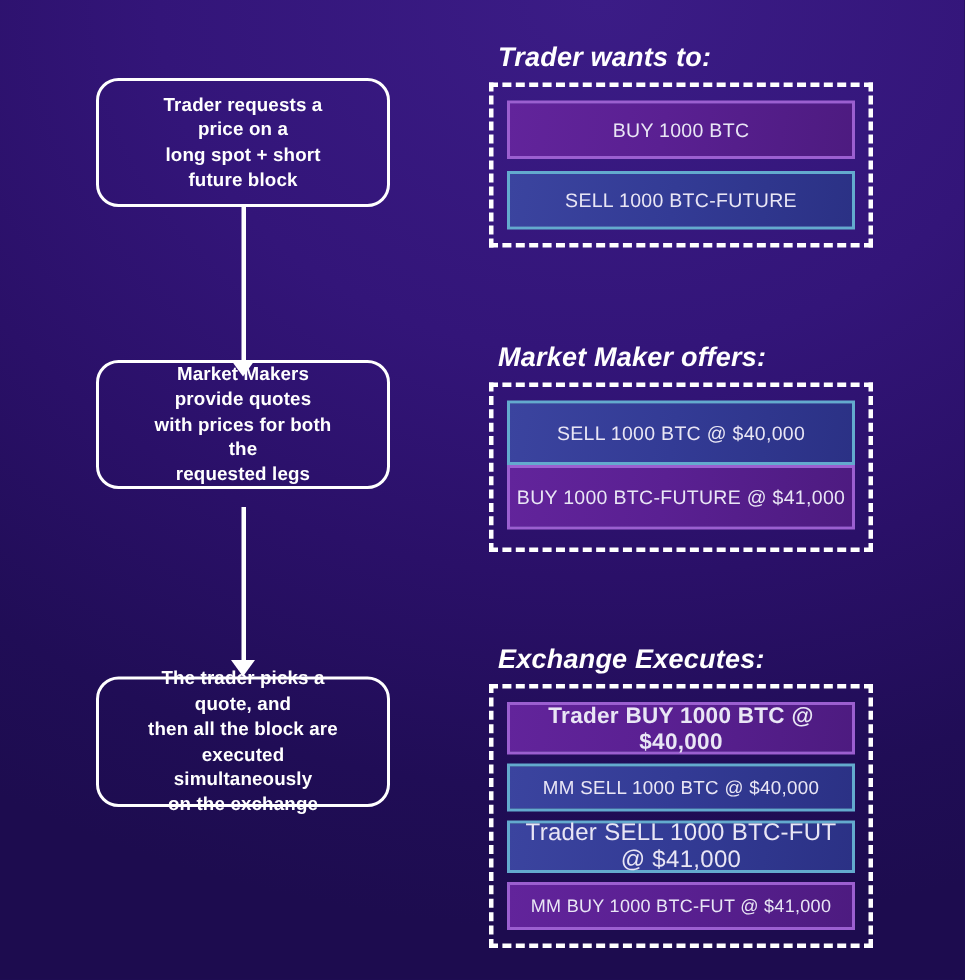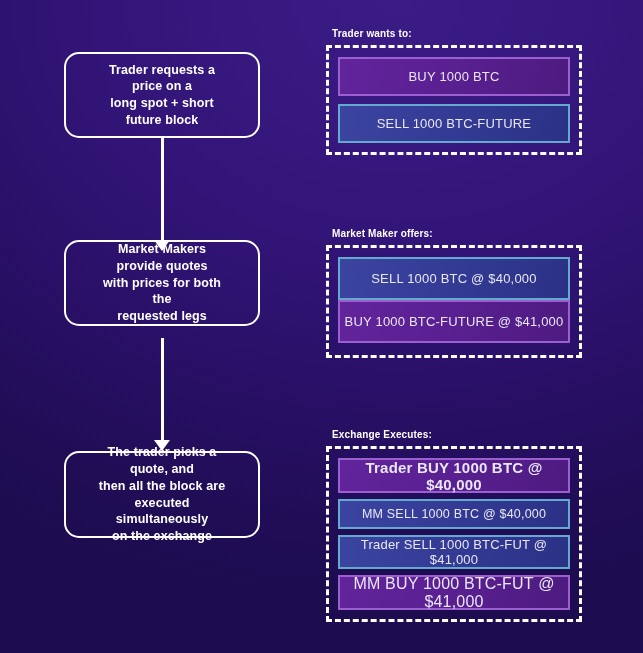--- a/index.html
+++ b/index.html
@@ -59,24 +59,25 @@
     height: 0;
     border-left: 8px solid transparent;
     border-right: 8px solid transparent;
     border-top: 11px solid #ffffff;
   }
 
   
   .panel { position: absolute; }
   .panel-title {
     color: #ffffff;
-    font-size: 10px;
+    font-size: 18px;
     font-weight: bold;
     letter-spacing: 0.15px;
     margin: 0 0 6px 6px;
+    font-style: italic;
   }
   .dashed-box {
     box-sizing: border-box;
     border: 3px dashed #ffffff;
     padding: 9px 9px;
     display: flex;
     flex-direction: column;
   }
   .chip {
     box-sizing: border-box;
@@ -146,18 +147,18 @@
       <div class="chip blue" style="height:43px; margin-bottom:0;">SELL 1000 BTC @ $40,000</div>
       <div class="chip purple" style="height:43px;">BUY 1000 BTC-FUTURE @ $41,000</div>
     </div>
   </div>
 
   <div class="panel" style="left:326px; top:429px; width:256px;">
     <div class="panel-title">Exchange Executes:</div>
     <div class="dashed-box" style="height:176px;">
       <div class="chip purple" style="height:35px; margin-bottom:6px; font-size:15px;font-weight:bold;">Trader BUY 1000 BTC @ $40,000</div>
       <div class="chip blue" style="height:35px; margin-bottom:6px; font-size:12.5px;">MM SELL 1000 BTC @ $40,000</div>
-      <div class="chip blue" style="height:35px; margin-bottom:6px; font-size:13px;">Trader SELL 1000 BTC-FUT @ $41,000</div>
-      <div class="chip purple" style="height:35px; font-size:16px;">MM BUY 1000 BTC-FUT @ $41,000</div>
+      <div class="chip blue" style="height:35px; margin-bottom:6px; font-size:16px;">Trader SELL 1000 BTC-FUT @ $41,000</div>
+      <div class="chip purple" style="height:35px; font-size:12px;">MM BUY 1000 BTC-FUT @ $41,000</div>
     </div>
   </div>
 
 </div>
 
 </body></html>

